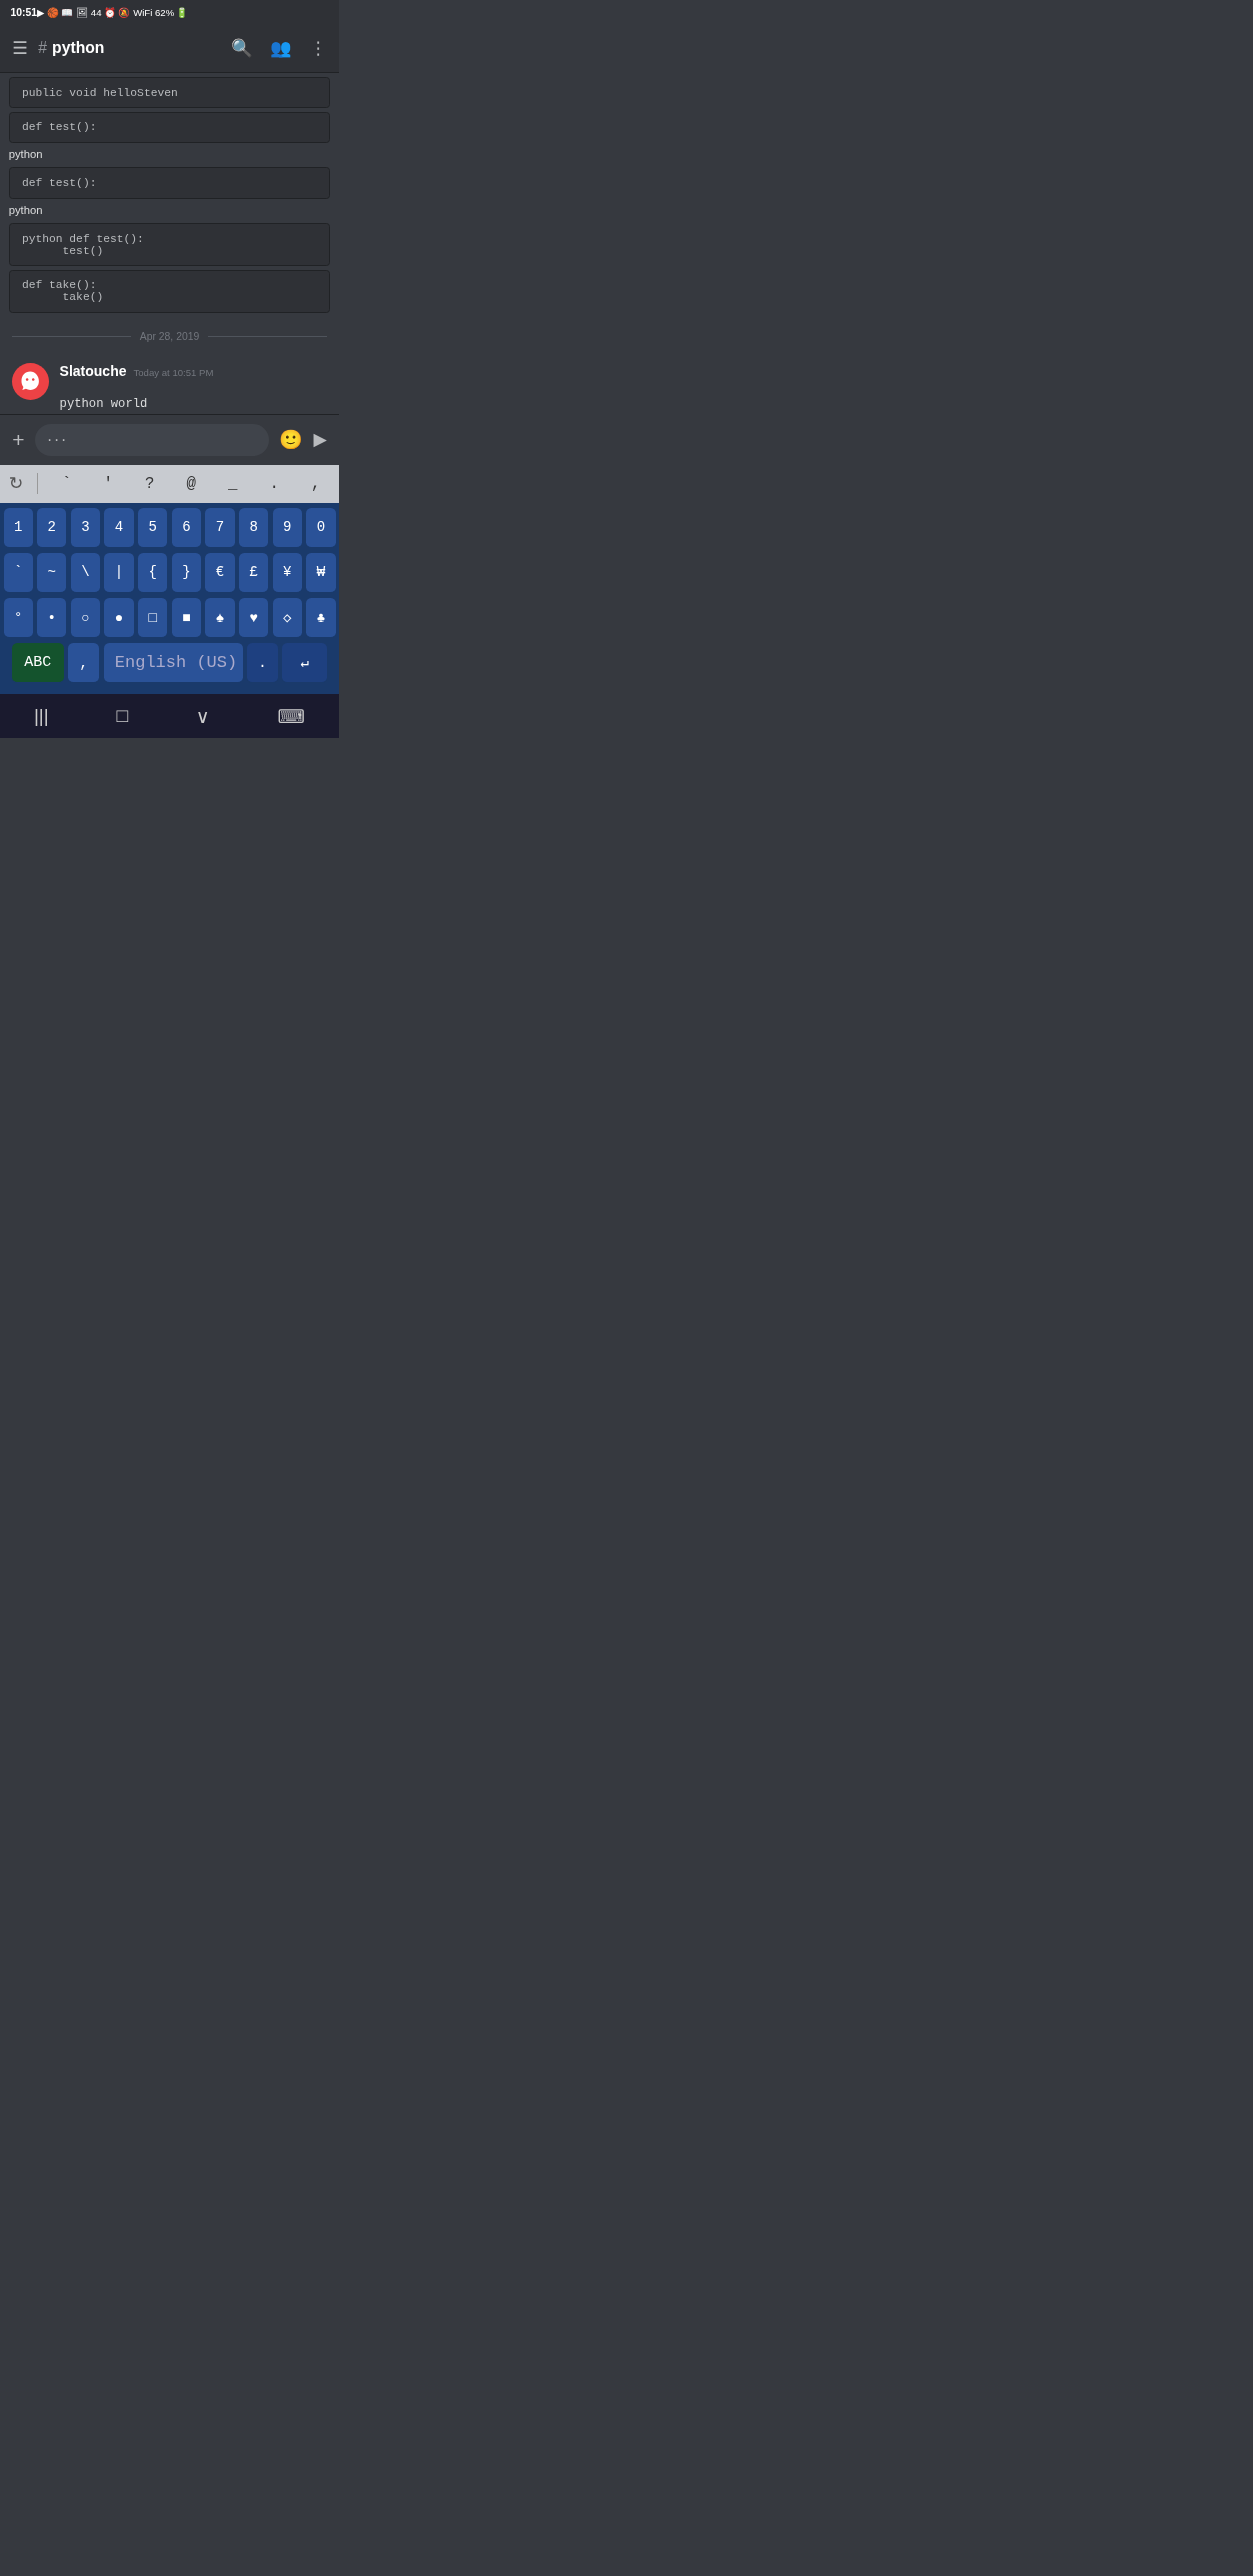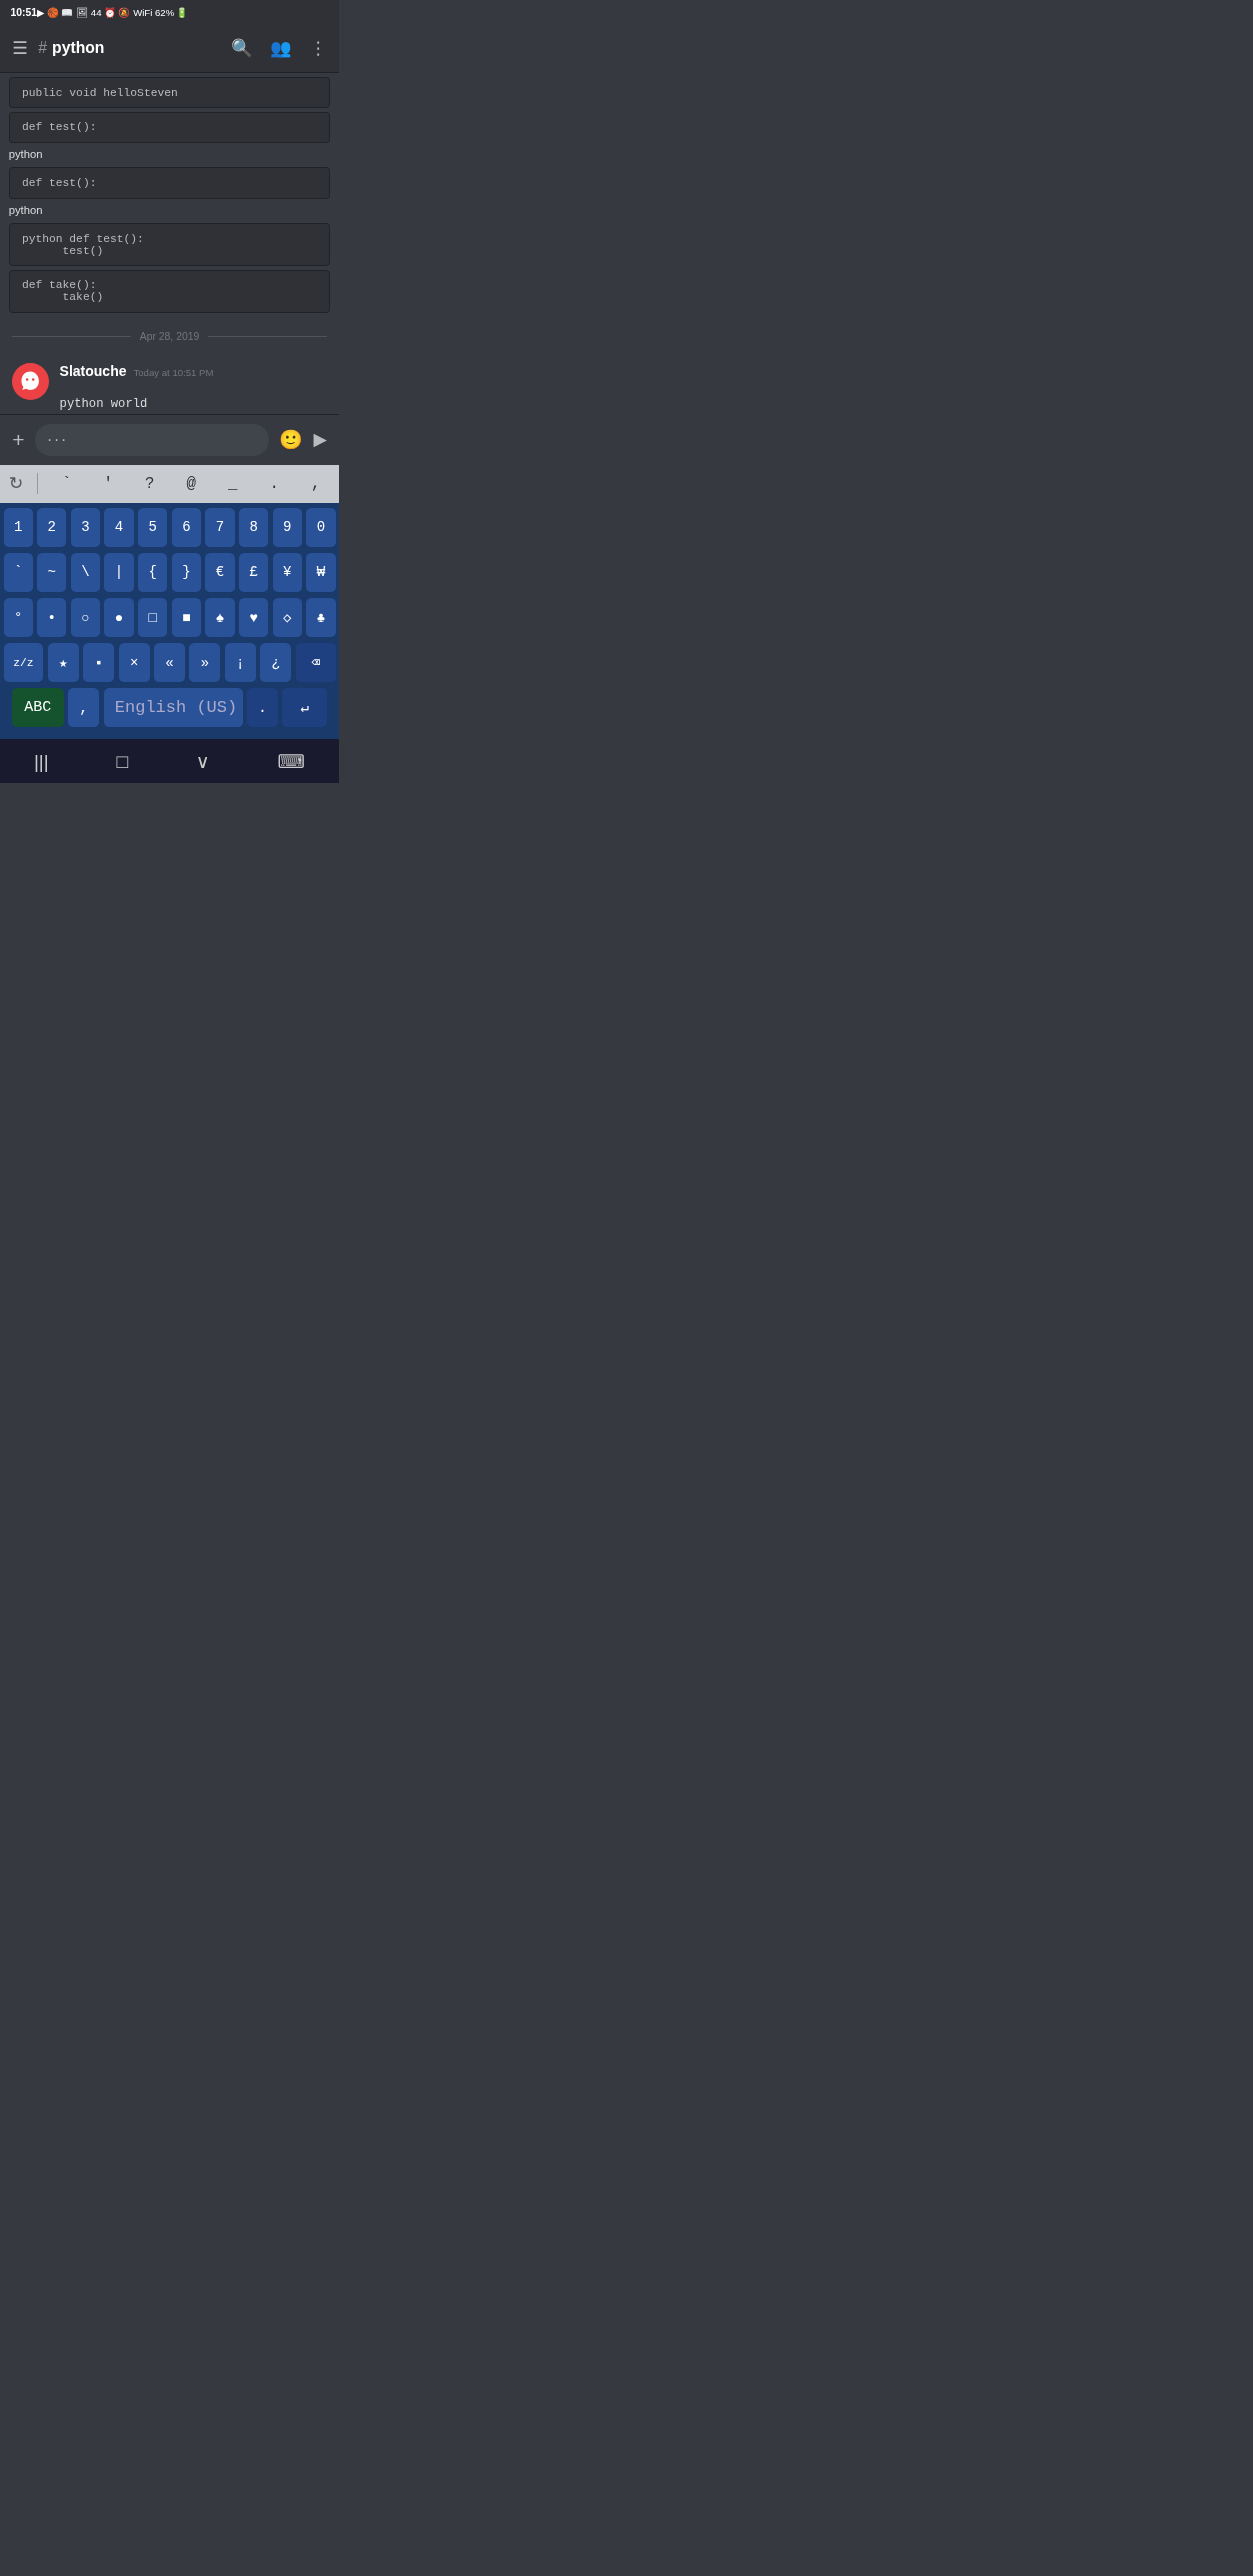--- a/index.html
+++ b/index.html
@@ -435,31 +435,20 @@
     <div class="key">○</div>
     <div class="key">●</div>
     <div class="key">□</div>
     <div class="key">■</div>
     <div class="key">♠</div>
     <div class="key">♥</div>
     <div class="key">◇</div>
     <div class="key">♣</div>
   </div>
 
-  <div class="keyboard-row">
-    <div class="key key-wide">z/z</div>
-    <div class="key">★</div>
-    <div class="key">▪</div>
-    <div class="key">×</div>
-    <div class="key">«</div>
-    <div class="key">»</div>
-    <div class="key">¡</div>
-    <div class="key">¿</div>
-    <div class="key key-backspace">⌫</div>
-  </div>
 
   <div class="keyboard-row">
     <div class="key key-abc">ABC</div>
     <div class="key">,</div>
     <div class="key key-space">English (US)</div>
     <div class="key key-period">.</div>
     <div class="key key-enter">↵</div>
   </div>
 
 </div>

